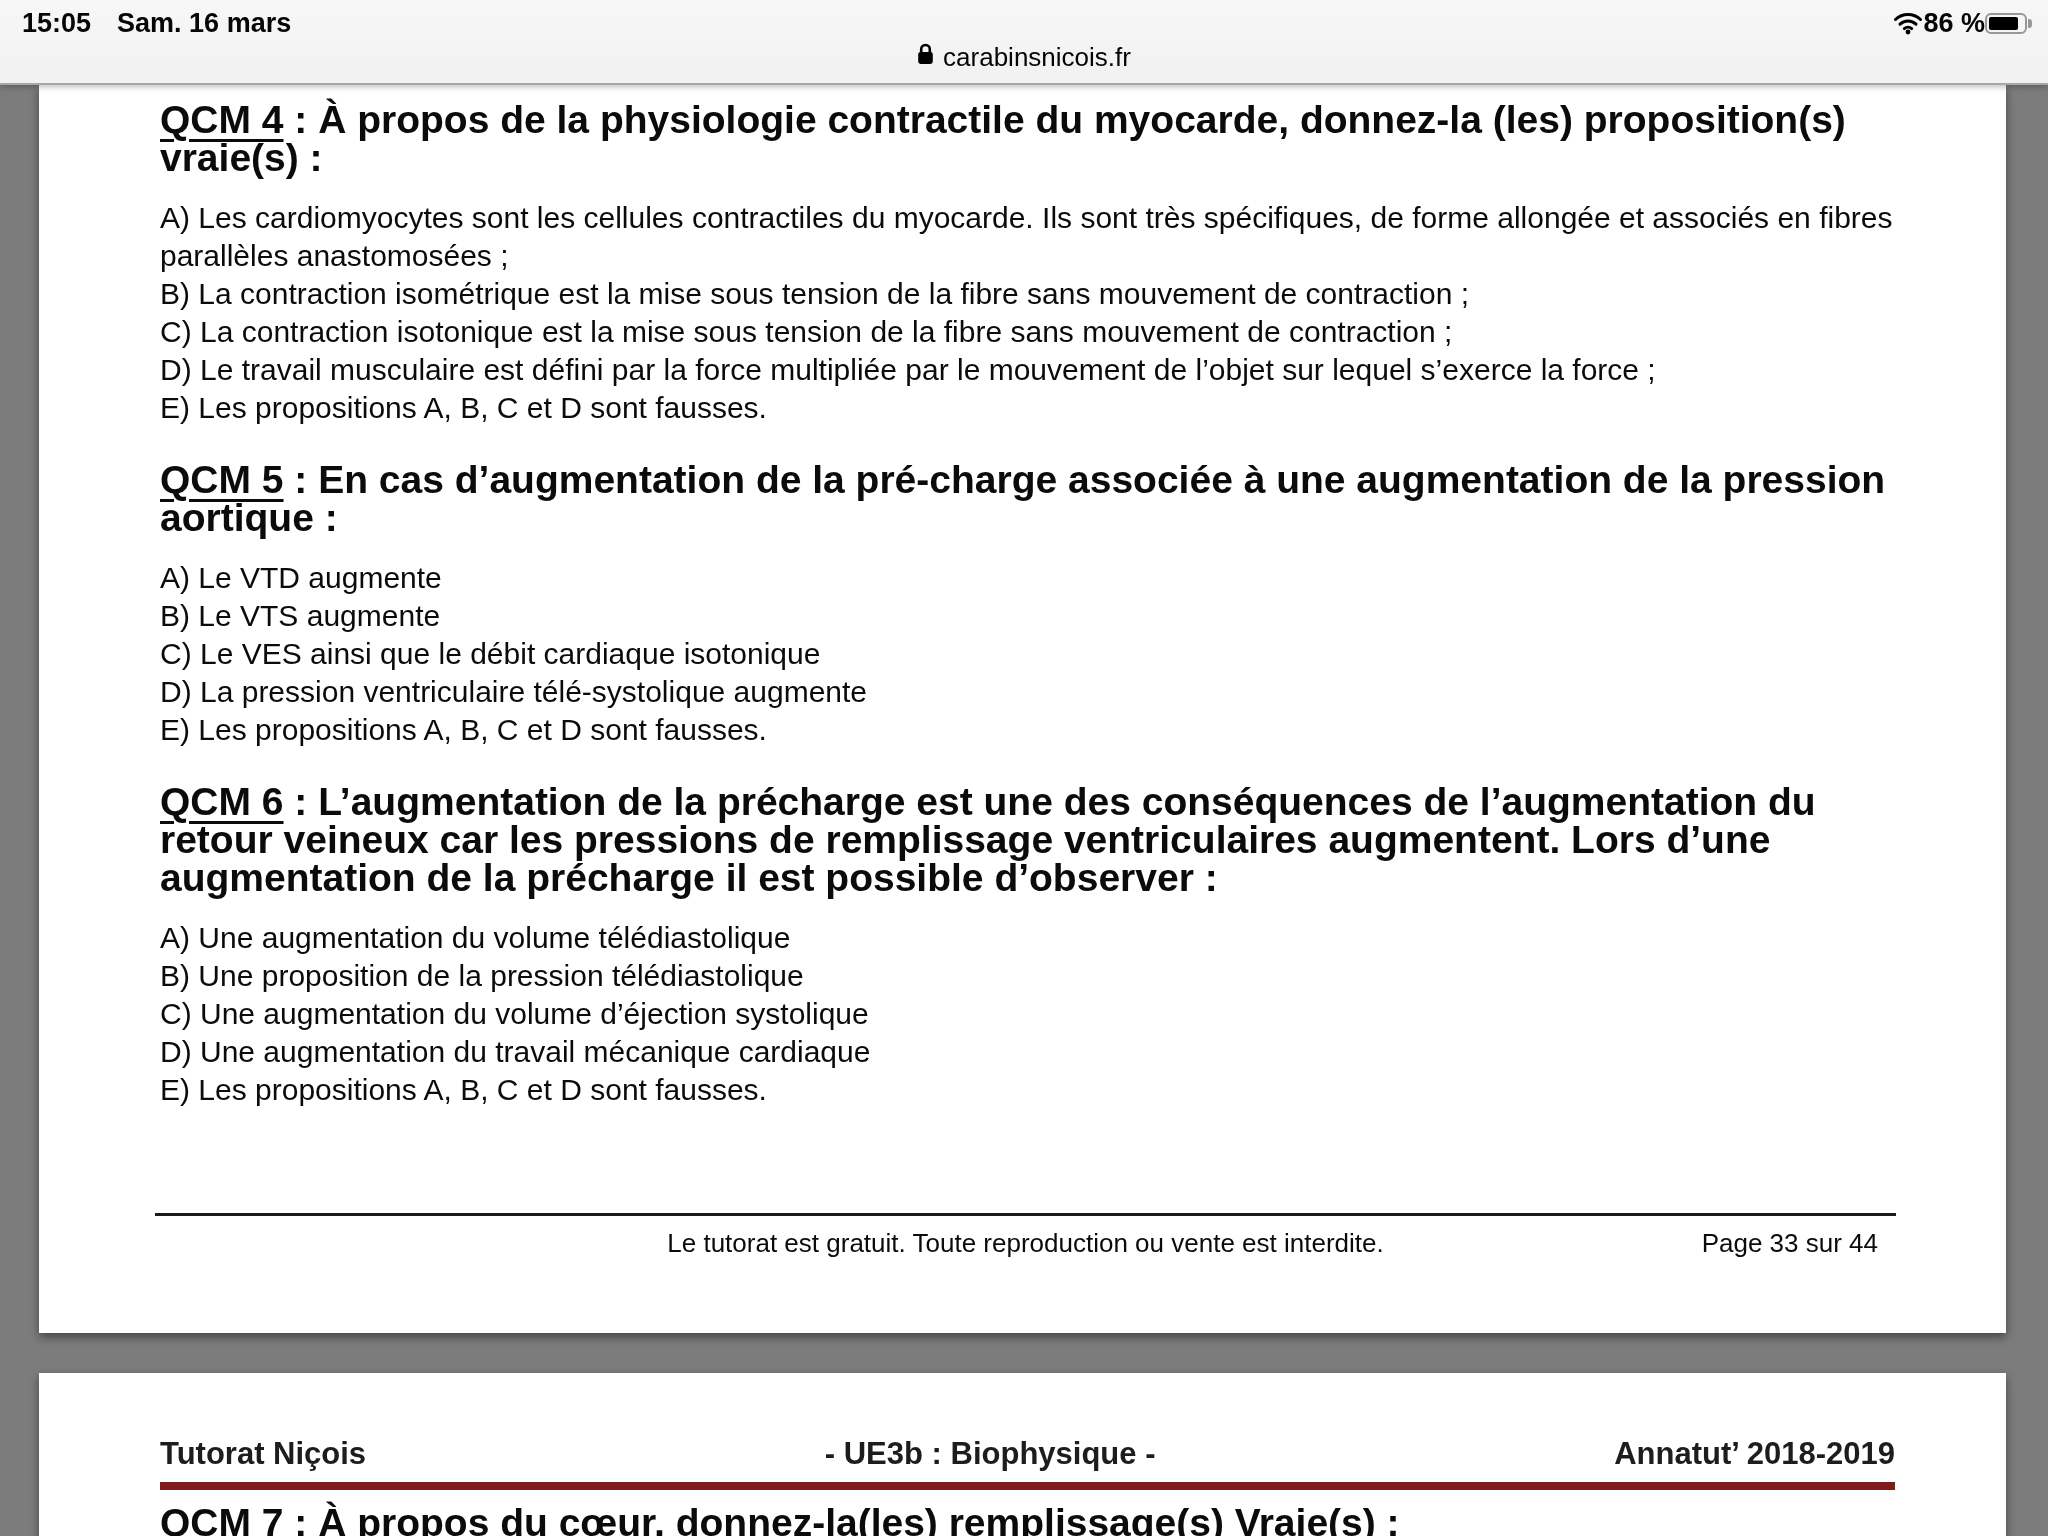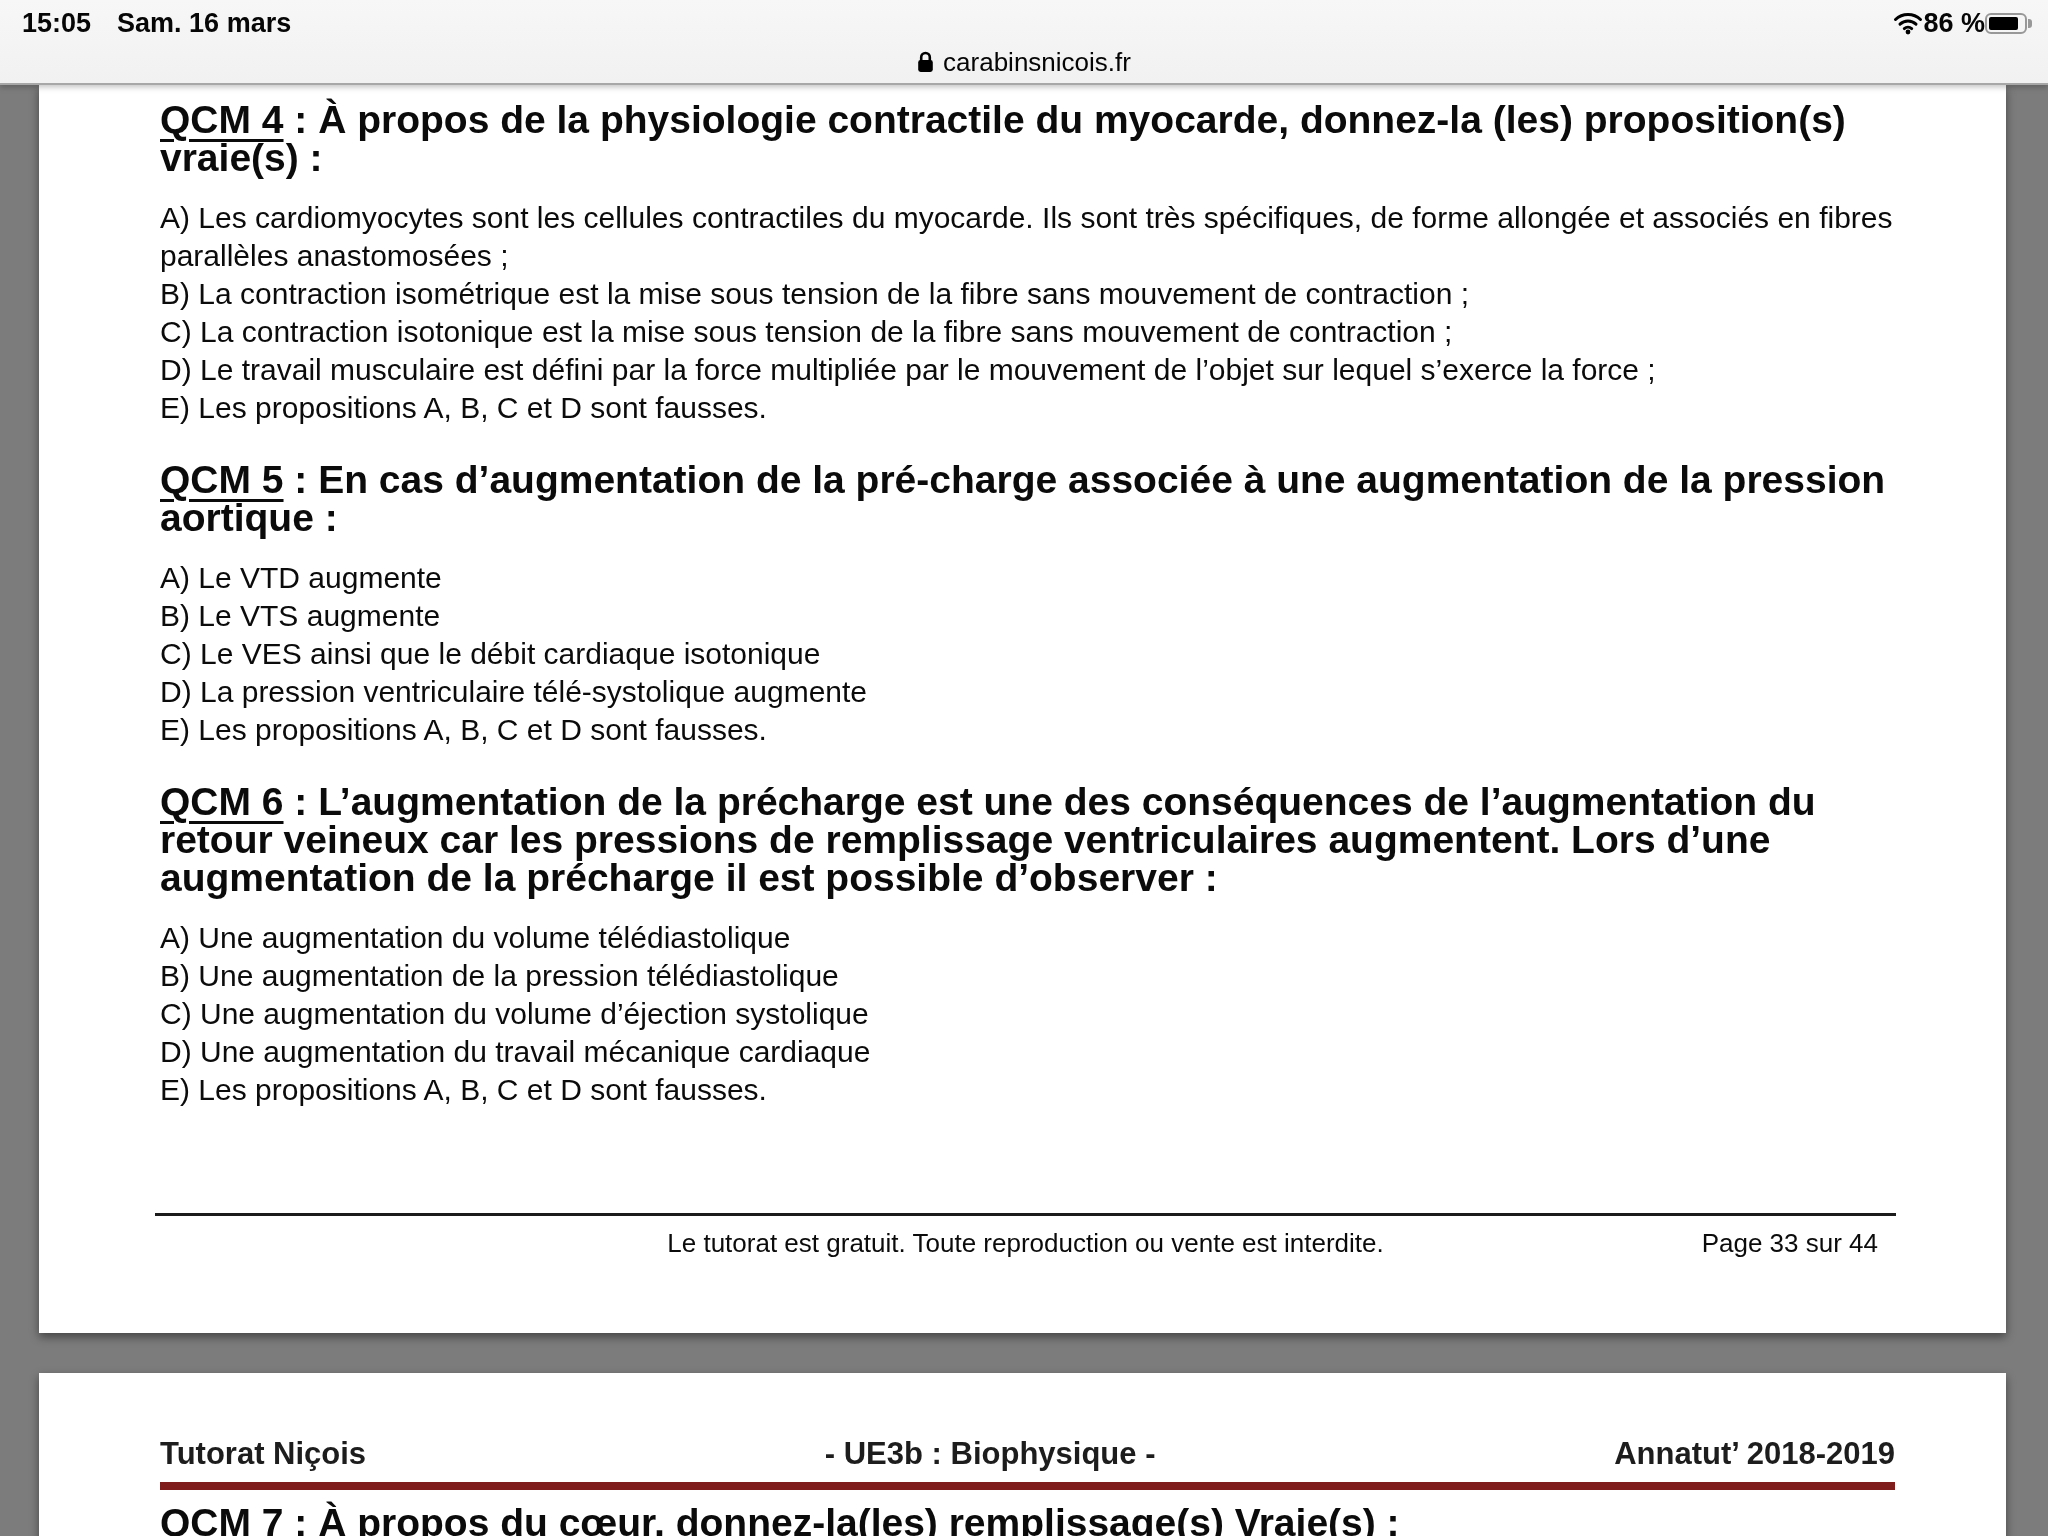--- a/index.html
+++ b/index.html
@@ -35,21 +35,21 @@
     border: 2px solid rgba(0,0,0,0.38); border-radius: 6px;
     padding: 2px; box-sizing: border-box; background: transparent;
   }
   .battery-fill { display: block; height: 100%; background: #000; border-radius: 2px; }
   .battery-nub {
     display: inline-block; width: 4px; height: 9px; margin-left: 1px;
     background: rgba(0,0,0,0.38); border-radius: 0 3px 3px 0;
   }
   .url-row {
     position: absolute; top: 42px; left: 0; right: 0; height: 40px;
-    display: flex; justify-content: center; align-items: center; gap: 9px;
+    display: flex; justify-content: center; gap: 9px;
     font-size: 26px; color: #050505;
   }
   .lock svg { display: block; }
 
   
   .viewer { position: absolute; top: 85px; left: 0; width: 2048px; height: 1451px; }
   .page {
     position: absolute; left: 39px; width: 1967px; background: #ffffff;
     box-shadow: 0 4px 9px rgba(0,0,0,0.45);
   }
@@ -145,21 +145,21 @@
             <div class="option">C) Le VES ainsi que le débit cardiaque isotonique</div>
             <div class="option">D) La pression ventriculaire télé-systolique augmente</div>
             <div class="option">E) Les propositions A, B, C et D sont fausses.</div>
           </div>
         </div>
 
         <div class="qcm">
           <div class="qcm-heading"><span class="u">QCM 6</span><span> : L’augmentation de la précharge est une des conséquences de l’augmentation du retour veineux car les pressions de remplissage ventriculaires augmentent. Lors d’une augmentation de la précharge il est possible d’observer :</span></div>
           <div class="qcm-options">
             <div class="option">A) Une augmentation du volume télédiastolique</div>
-            <div class="option">B) Une augmentation de la pression télédiastolique</div>
+            <div class="option">B) Une proposition de la pression télédiastolique</div>
             <div class="option">C) Une augmentation du volume d’éjection systolique</div>
             <div class="option">D) Une augmentation du travail mécanique cardiaque</div>
             <div class="option">E) Les propositions A, B, C et D sont fausses.</div>
           </div>
         </div>
 
       </div>
 
       <div class="page1-footer">
         <div class="footer-row">

